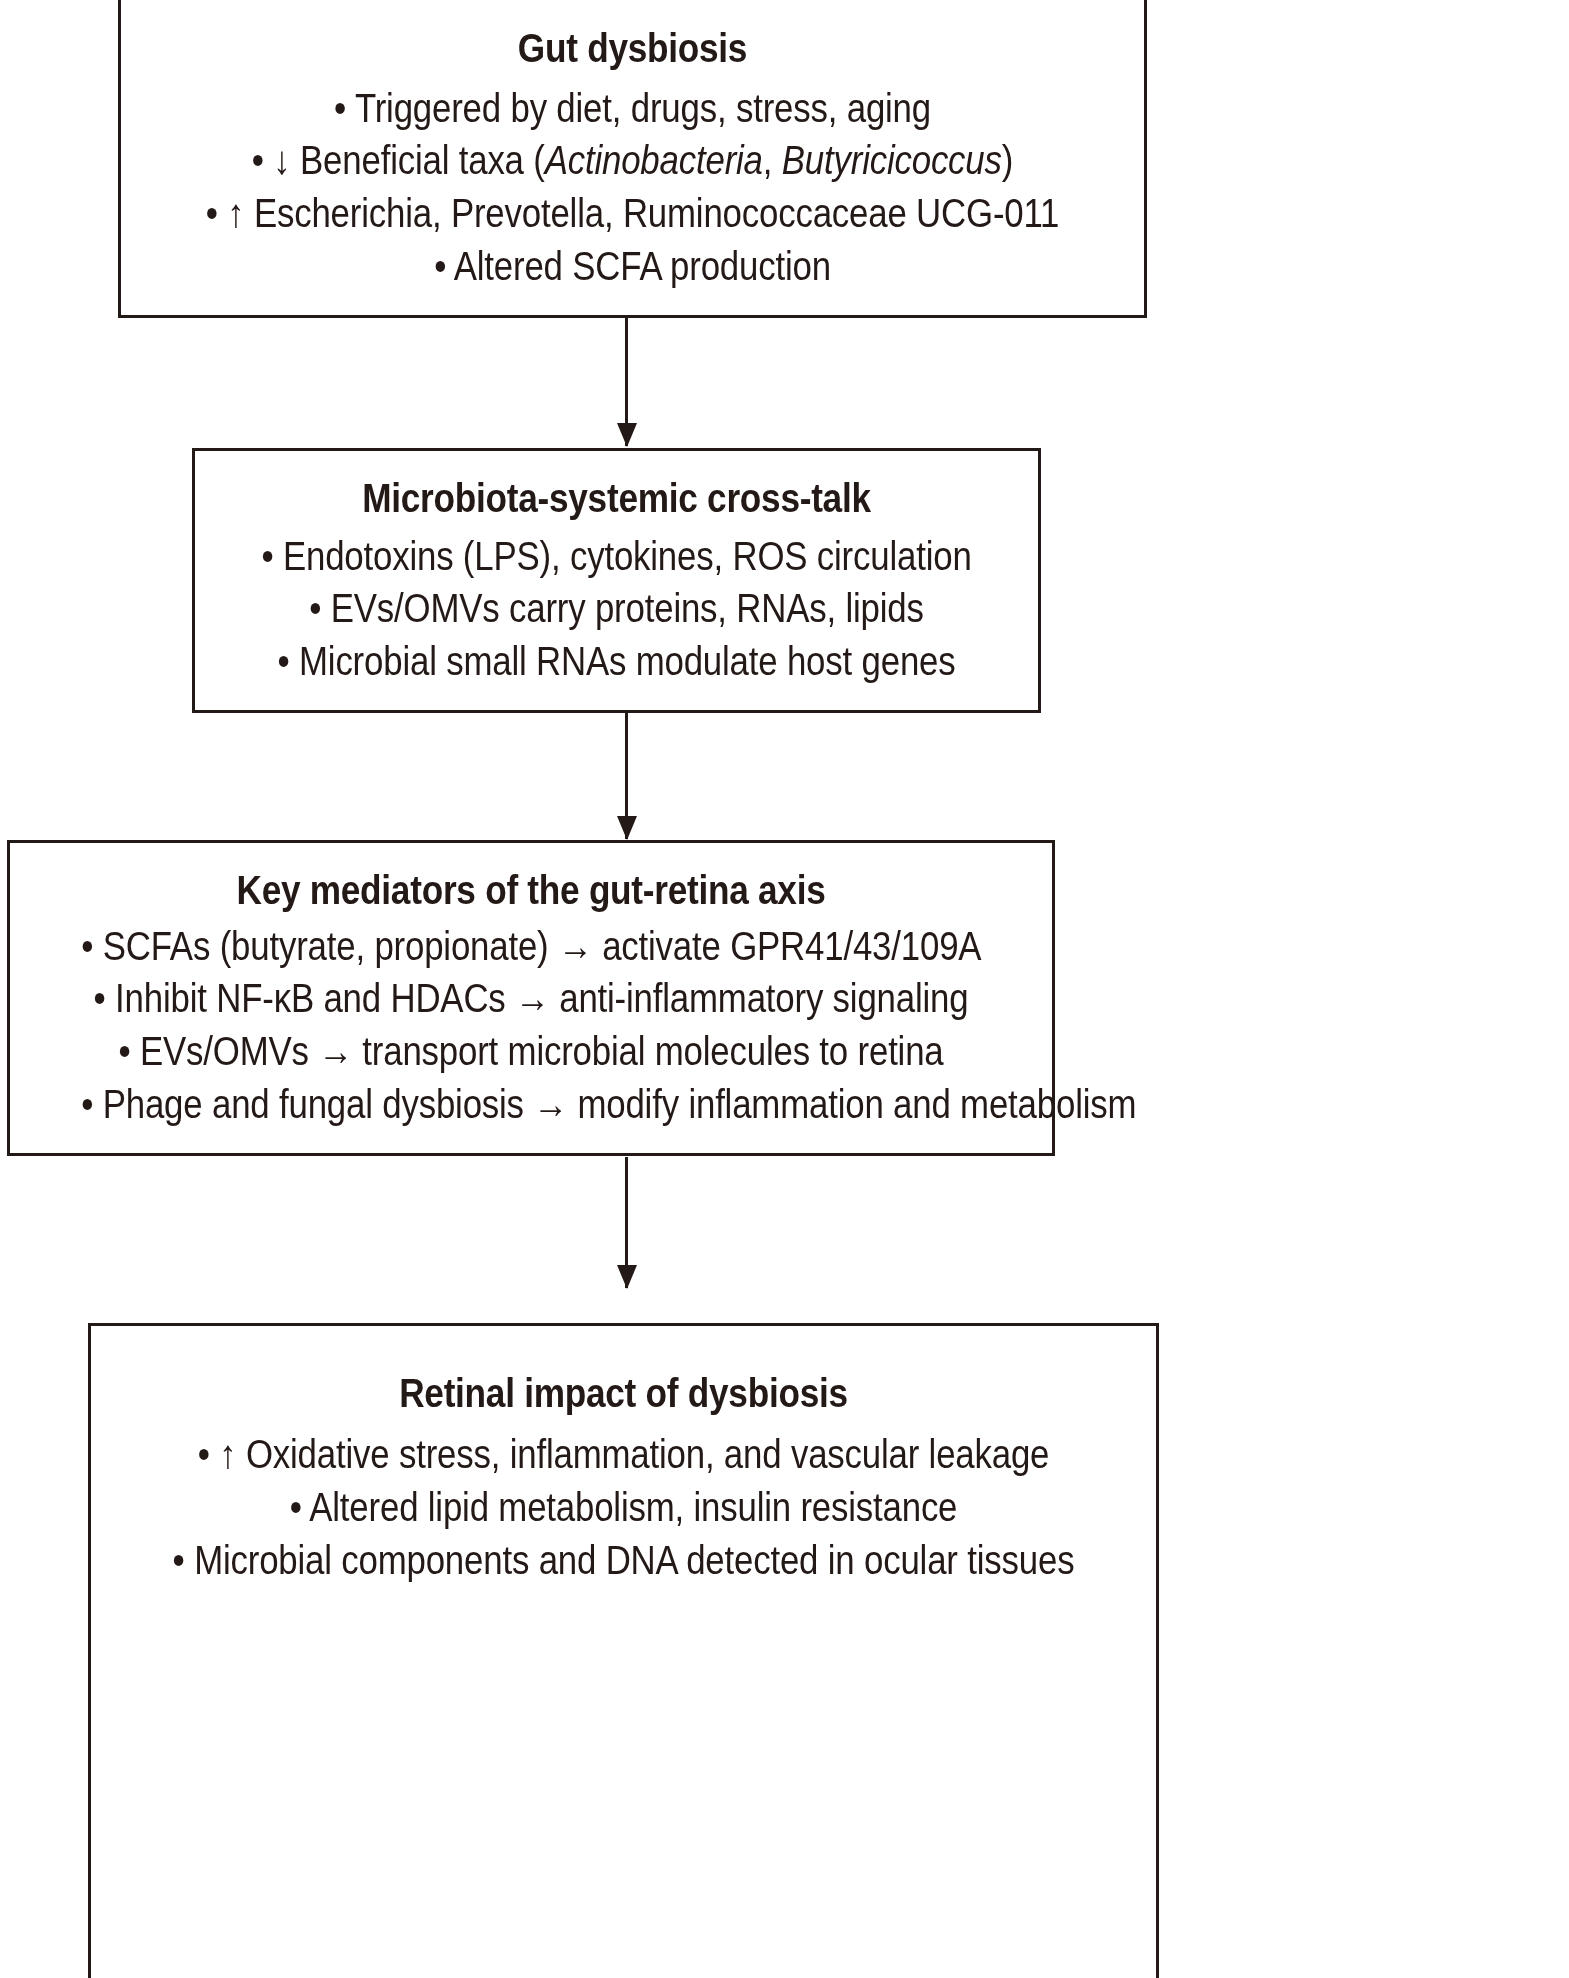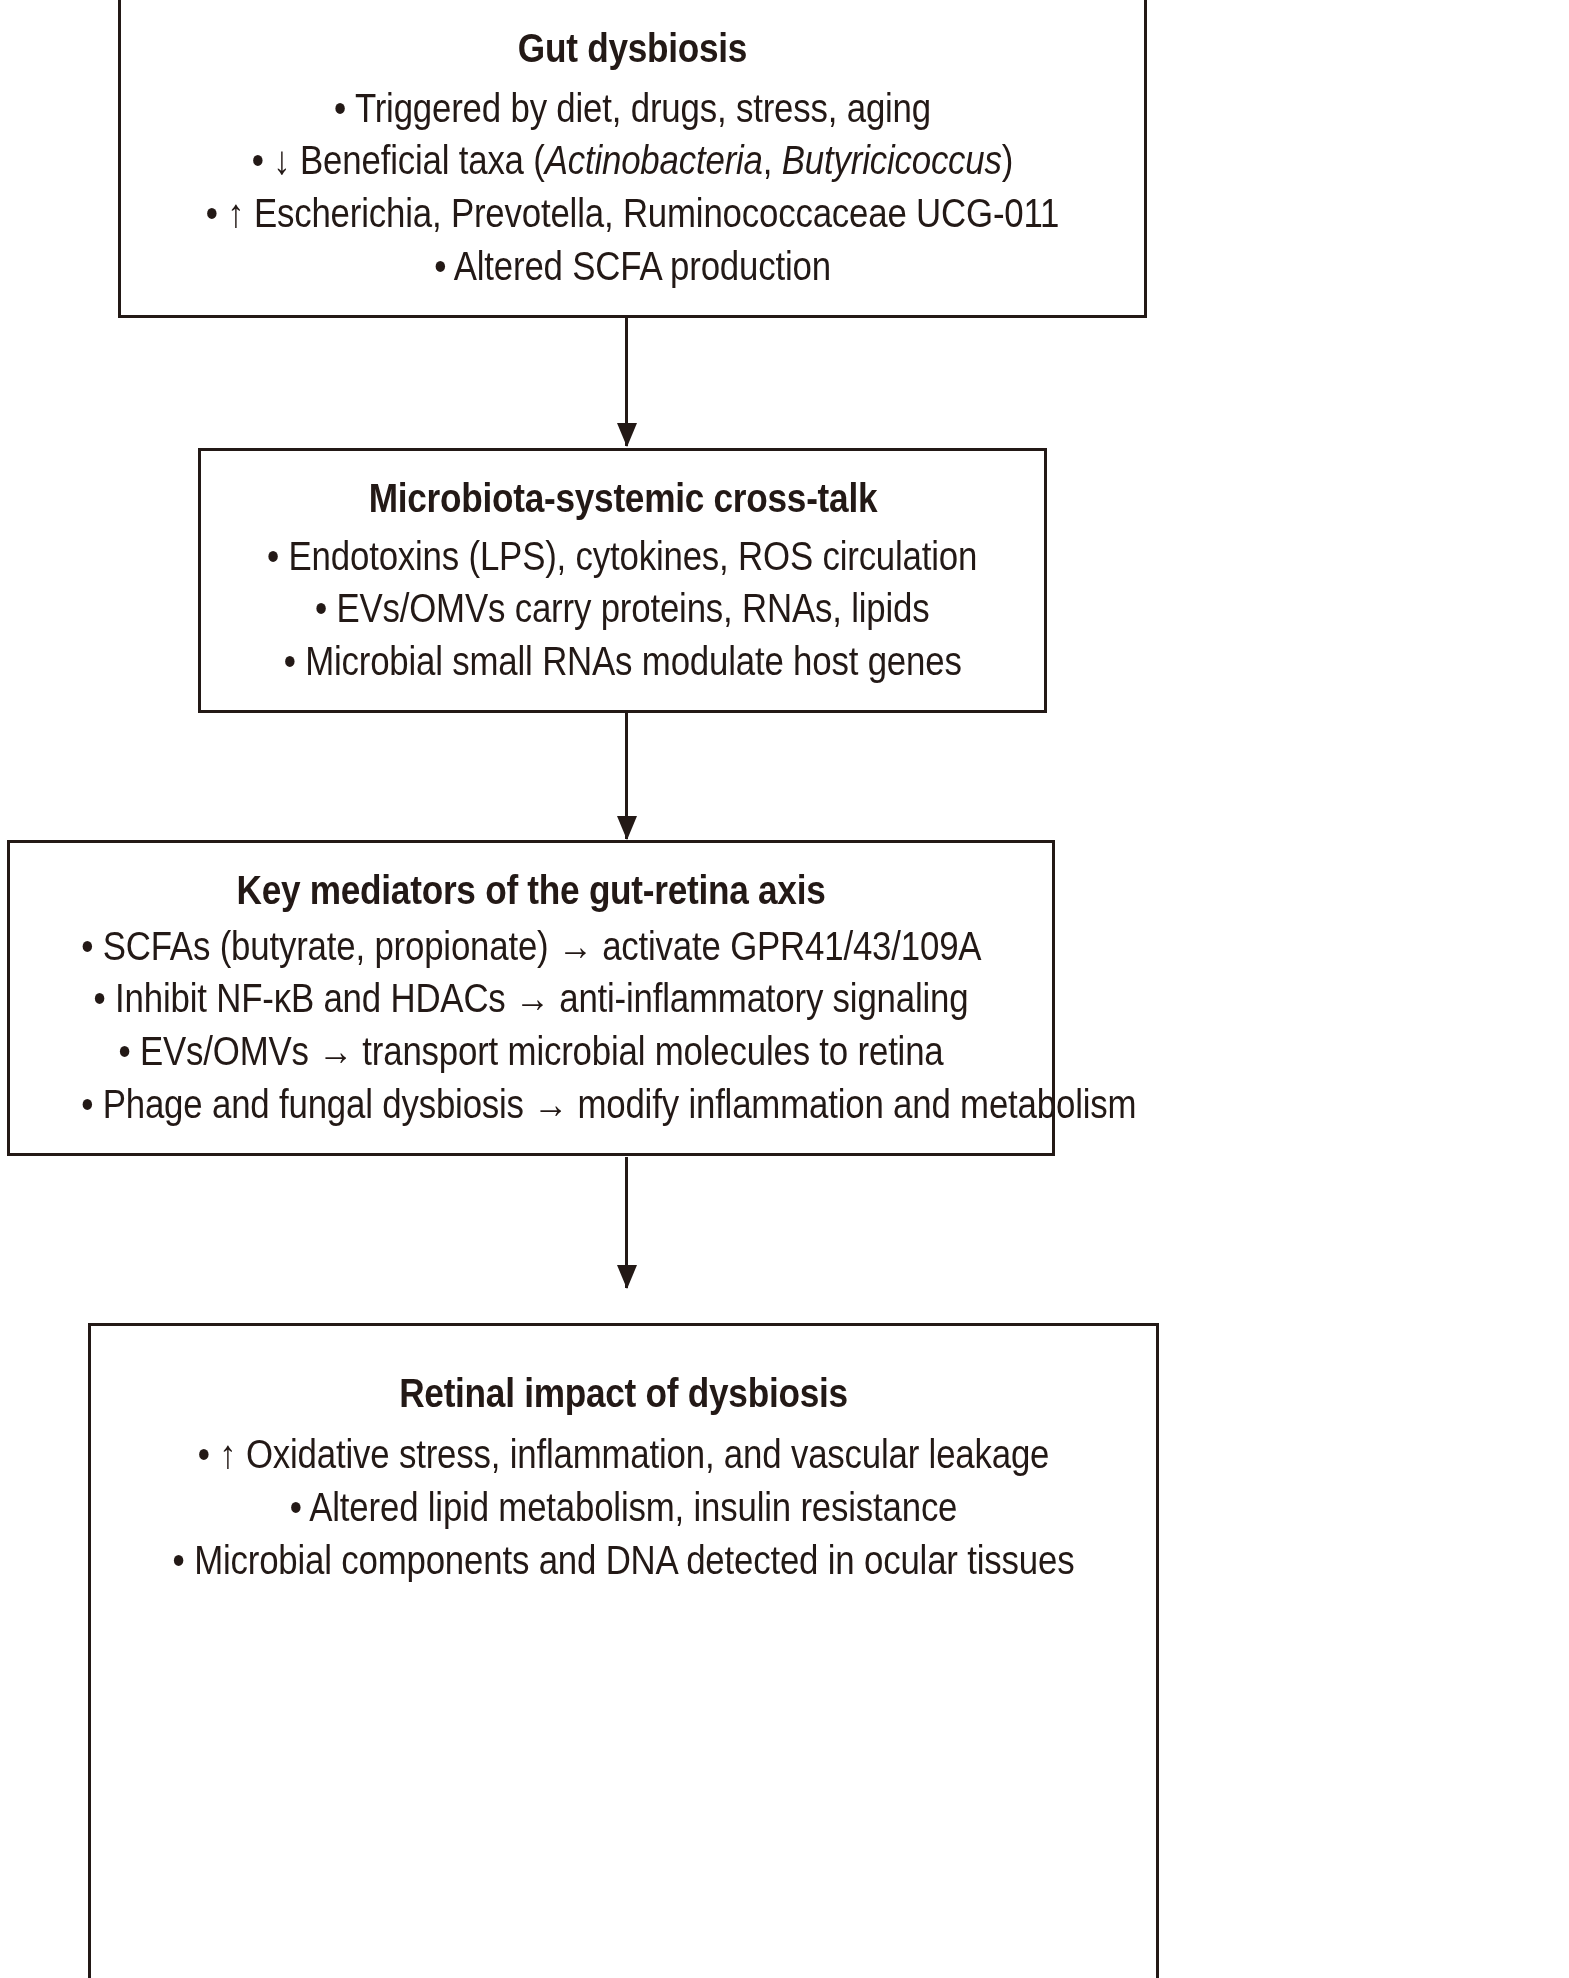--- a/index.html
+++ b/index.html
@@ -52,23 +52,22 @@
   .box-line .it { font-style: italic; }
 
   
   #box-gut-dysbiosis {
     left: 118px; top: -4px; width: 1029px; height: 322px;
     padding: 14px 6px 10px 6px;
   }
   #box-gut-dysbiosis .box-title { margin-bottom: 10px; }
 
   #box-cross-talk {
-    left: 198px; top: 448px; width: 849px; height: 265px;
+    left: 192px; top: 448px; width: 849px; height: 265px;
     padding: 14px 6px 12px 6px;
-    align-items: center;
   }
   #box-cross-talk .box-title { margin-bottom: 8px; }
 
   #box-key-mediators {
     left: 7px; top: 840px; width: 1048px; height: 316px;
     padding: 12px 4px 10px 4px;
   }
   #box-key-mediators .box-title { margin-bottom: 6px; }
 
   #box-retinal-impact {

